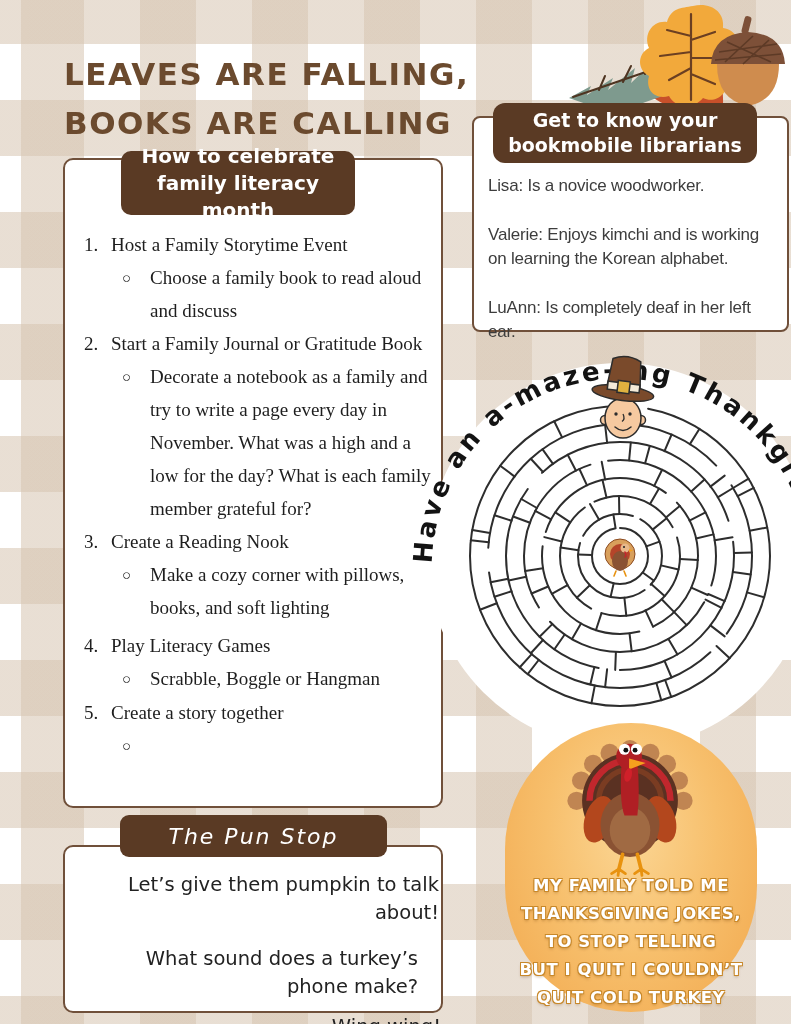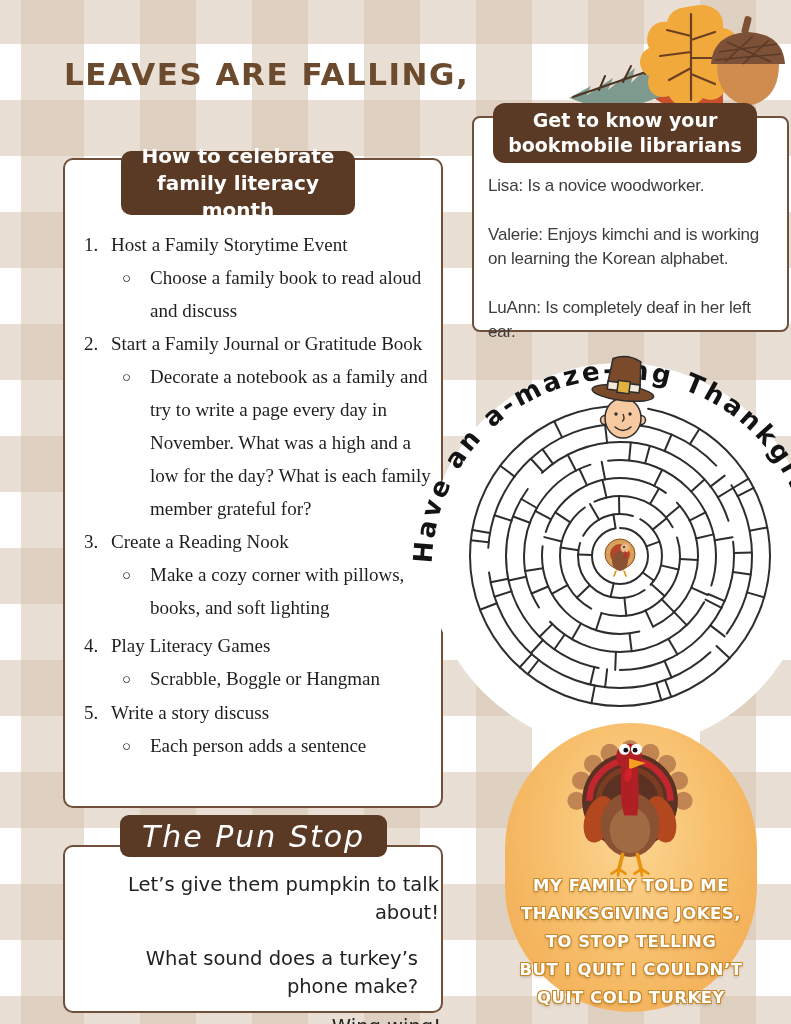--- a/index.html
+++ b/index.html
@@ -49,21 +49,21 @@
   .libr-header { left:493px; top:103px; width:264px; height:60px; font-size:19px; line-height:25px; padding:0 9px; border-radius:12px; }
   .fact { font-size:17px; line-height:24px; color:#3d3d3d; letter-spacing:-0.2px; margin-bottom:25px; }
 
   
   .maze-wrap { left:420px; top:340px; width:371px; height:420px; overflow:visible; }
   #maze-walls circle, #maze-walls line { stroke:#2d2d2d; stroke-width:2; fill:none; stroke-linecap:round; }
   .arc-text { font-family:"DejaVu Sans", sans-serif; font-weight:700; font-size:26px; letter-spacing:3px; fill:#131313; }
   .pilgrim-stroke { stroke:#2d2d2d; stroke-width:1.5; }
 
   
-  .pun-header { left:120px; top:815px; width:267px; height:42px; font-size:30px; border-radius:9px;
+  .pun-header { left:120px; top:815px; width:267px; height:42px; font-size:22px; border-radius:9px;
     font-family:"DejaVu Sans", cursive, sans-serif; font-weight:400; font-style:italic; letter-spacing:2px; }
   .pun-card { left:63px; top:845px; width:380px; height:168px; padding-top:24px; text-align:right;
     font-size:19.5px; line-height:28px; color:#222; font-family:"DejaVu Sans", sans-serif; }
   .pun-line1 { margin:0 auto 18px auto; width:372px; }
   .pun-line2 { margin:12px auto; width:330px; }
   .pun-line3 { margin-top:0; }
 
   
   .capsule {
     left:505px; top:723px; width:252px; height:289px; border-radius:126px;
@@ -79,20 +79,21 @@
 
   .leaves-svg { left:557px; top:0px; width:234px; height:115px; }
 </style>
 </head>
 <body>
 
 <div class="page">
 
   <div class="abs title">
     <div>LEAVES ARE FALLING,</div>
+    <div>BOOKS ARE CALLING</div>
   </div>
 
   <svg class="abs leaves-svg" viewBox="0 0 234 115">
     <path d="M112 44 Q168 50 166 104 Q122 118 94 96 Q92 62 112 44 Z" fill="#c8502a"></path>
     <g>
       <path d="M12 98 L34 86 L30 95 L56 78 L51 90 L78 68 L74 83 L98 60 L95 77 L116 58 L110 78 L127 68 L117 86 L103 97 L80 105 L56 108 L32 105 Z" fill="#7e9a8e"></path>
       <path d="M16 97 L112 64 M42 90 L48 76 M66 82 L74 66 M88 74 L96 58" stroke="#4e3421" stroke-width="2" fill="none" stroke-linecap="round"></path>
     </g>
     <g>
       <path d="M136 6 C154 2 168 12 166 28 C180 30 186 44 177 54 C187 62 183 78 170 80 C172 94 158 104 146 98 C136 110 118 108 112 96 C98 100 88 90 92 76 C80 70 80 54 92 48 C86 34 96 20 110 22 C114 8 124 8 136 6 Z" fill="#f2a93b"></path>
@@ -143,25 +144,24 @@
     <div class="li mt">
       <span class="num">4.</span>
       <span class="li-text">Play Literacy Games</span>
     </div>
     <div class="sub">
       <span class="marker">○</span>
       <span class="sub-text">Scrabble, Boggle or Hangman</span>
     </div>
     <div class="li">
       <span class="num">5.</span>
-      <span class="li-text">Write a story discuss</span>
-    </div>
-    <div class="sub">
-      <span class="marker">○</span>
-      <span class="sub-text">Each person adds a sentence</span>
+      <span class="li-text">Create a story together</span>
+    </div>
+    <div class="sub">
+      <span class="marker">○</span>
     </div>
   </div>
 
   <svg id="maze-svg" class="abs maze-wrap" viewBox="0 0 371 420" overflow="visible">
     <circle cx="200" cy="216" r="193" fill="#ffffff"></circle>
     <path id="arcPath" d="M 21 284 A 188 188 0 1 1 379 284" fill="none"></path>
     <text class="arc-text"><textPath href="#arcPath" startOffset="50%" text-anchor="middle">Have an a-maze-ing Thankgiving!</textPath></text>
     <g id="maze-walls">
         <circle cx="200" cy="216" r="150" pathLength="100" stroke-dasharray="75 3 22"></circle>
         <circle cx="200" cy="216" r="132" pathLength="100" stroke-dasharray="10 3 35 3 37 3 9"></circle>

